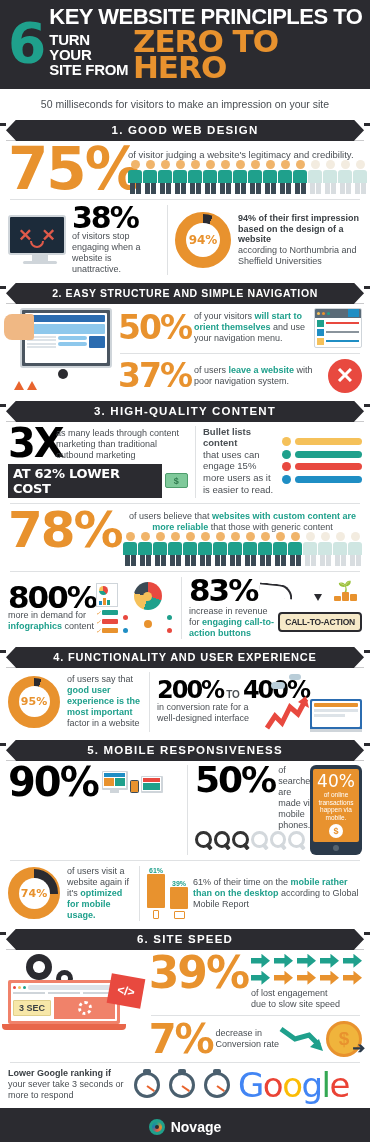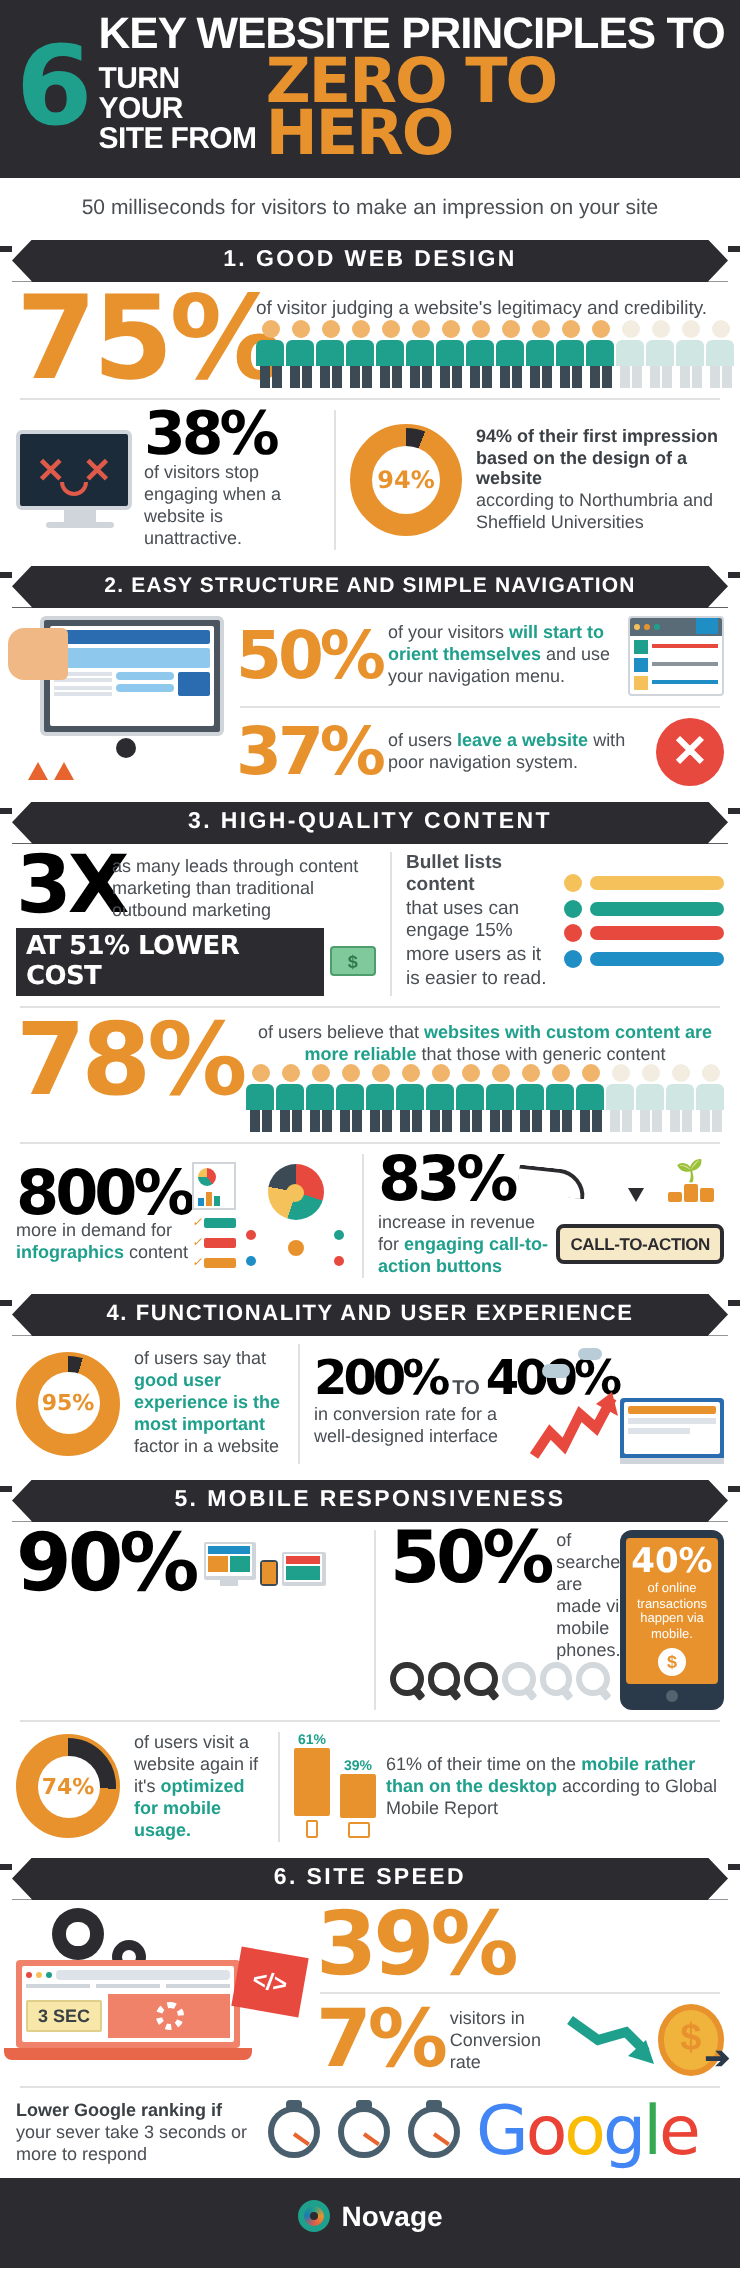--- a/index.html
+++ b/index.html
@@ -390,21 +390,21 @@
     </div>
 
   <div class="sec">
     <div class="row" style="align-items:flex-start;">
       <div style="width:180px;">
         <div class="row" style="align-items:flex-start;">
           <div class="big-t" style="font-size:40px;width:48px;">3X</div>
           <div class="cap" style="flex:1;padding-top:2px;">as many leads through content marketing than traditional outbound marketing</div>
         </div>
         <div class="row" style="margin-top:3px;align-items:center;">
-          <div class="dark-tag">AT 51% LOWER COST</div>
+          <div class="dark-tag">AT 62% LOWER COST</div>
           <div style="margin-left:3px;width:24px;height:15px;background:#7fc99a;border:1px solid #4e9d6c;border-radius:2px;display:flex;align-items:center;justify-content:center;color:#2f7a4e;font-size:9px;font-weight:bold;">$</div>
         </div>
       </div>
       <div class="vr"></div>
       <div class="row" style="flex:1;align-items:center;">
         <div style="width:74px;">
           <div class="cap" style="font-weight:bold;font-size:9.5px;">Bullet lists content</div>
           <div class="cap" style="font-size:9.5px;">that uses can engage 15% more users as it is easier to read.</div>
         </div>
         <div class="blist" id="blist" style="flex:1;margin-left:5px;">
@@ -731,21 +731,21 @@
             <div class="mag"></div>
             <div class="mag off"></div>
             <div class="mag off"></div>
             <div class="mag off"></div>
           </div>
       </div>
 
       <div style="flex:1;display:flex;justify-content:flex-end;">
         <div class="phone">
           <div class="phone-screen">
-            <div style="color:#fff;font-size:17px;font-weight:bold;line-height:1;font-family:'DejaVu Sans',sans-serif;">40%</div>
+            <div style="color:#fff;font-size:17px;font-weight:normal;line-height:1;font-family:'DejaVu Sans',sans-serif;">40%</div>
             <div style="color:#fff;font-size:6.5px;line-height:1.2;margin-top:1px;">of online transactions happen via mobile.</div>
             <div style="width:14px;height:14px;border-radius:50%;background:#fff;color:#e8922e;font-weight:bold;font-size:9px;line-height:14px;margin:2px auto 0;">$</div>
           </div>
           <div style="width:6px;height:6px;border-radius:50%;background:#55636f;margin:3px auto 0;"></div>
         </div>
       </div>
     </div>
 
     <div class="hr"></div>
 
@@ -812,26 +812,42 @@
               </div>
             </div>
           </div>
           <div style="width:124px;height:6px;background:#e8664a;border-radius:0 0 4px 4px;margin-left:-6px;"></div>
         </div>
       </div>
 
       <div style="flex:1;">
         <div class="row" style="align-items:flex-start;">
           <div class="big-o" style="font-size:44px;">39%</div>
+          <div style="flex:1;margin-left:3px;">
+            <div class="arrows" id="arrows">
+                <div class="arw" style="background: rgb(31, 160, 140);"></div>
+                <div class="arw" style="background: rgb(31, 160, 140);"></div>
+                <div class="arw" style="background: rgb(31, 160, 140);"></div>
+                <div class="arw" style="background: rgb(31, 160, 140);"></div>
+                <div class="arw" style="background: rgb(31, 160, 140);"></div>
+                <div class="arw" style="background: rgb(31, 160, 140);"></div>
+                <div class="arw" style="background: rgb(232, 146, 46);"></div>
+                <div class="arw" style="background: rgb(232, 146, 46);"></div>
+                <div class="arw" style="background: rgb(232, 146, 46);"></div>
+                <div class="arw" style="background: rgb(232, 146, 46);"></div>
+              </div>
+            <div class="cap" style="margin-top:3px;">of lost engagement</div>
+            <div class="cap">due to slow site speed</div>
+          </div>
         </div>
         <div class="hr"></div>
         <div class="row" style="align-items:center;">
           <div class="big-o" style="font-size:40px;">7%</div>
           <div style="margin-left:3px;">
-            <div class="cap">visitors in</div>
+            <div class="cap">decrease in</div>
             <div class="cap">Conversion rate</div>
           </div>
           <div style="flex:1;position:relative;height:28px;">
             <svg viewBox="0 0 46 28" width="46" height="28">
                 <polyline points="2,4 16,14 30,10 40,20" fill="none" stroke="#1fa08c" stroke-width="5"></polyline>
                 <polygon points="44,26 31,22 40,14" fill="#1fa08c"></polygon>
               </svg>
           </div>
           <div style="width:36px;height:36px;border-radius:50%;background:#f0b43c;border:3px solid #e8922e;display:flex;align-items:center;justify-content:center;color:#e8922e;font-size:19px;font-weight:bold;position:relative;">
             $

